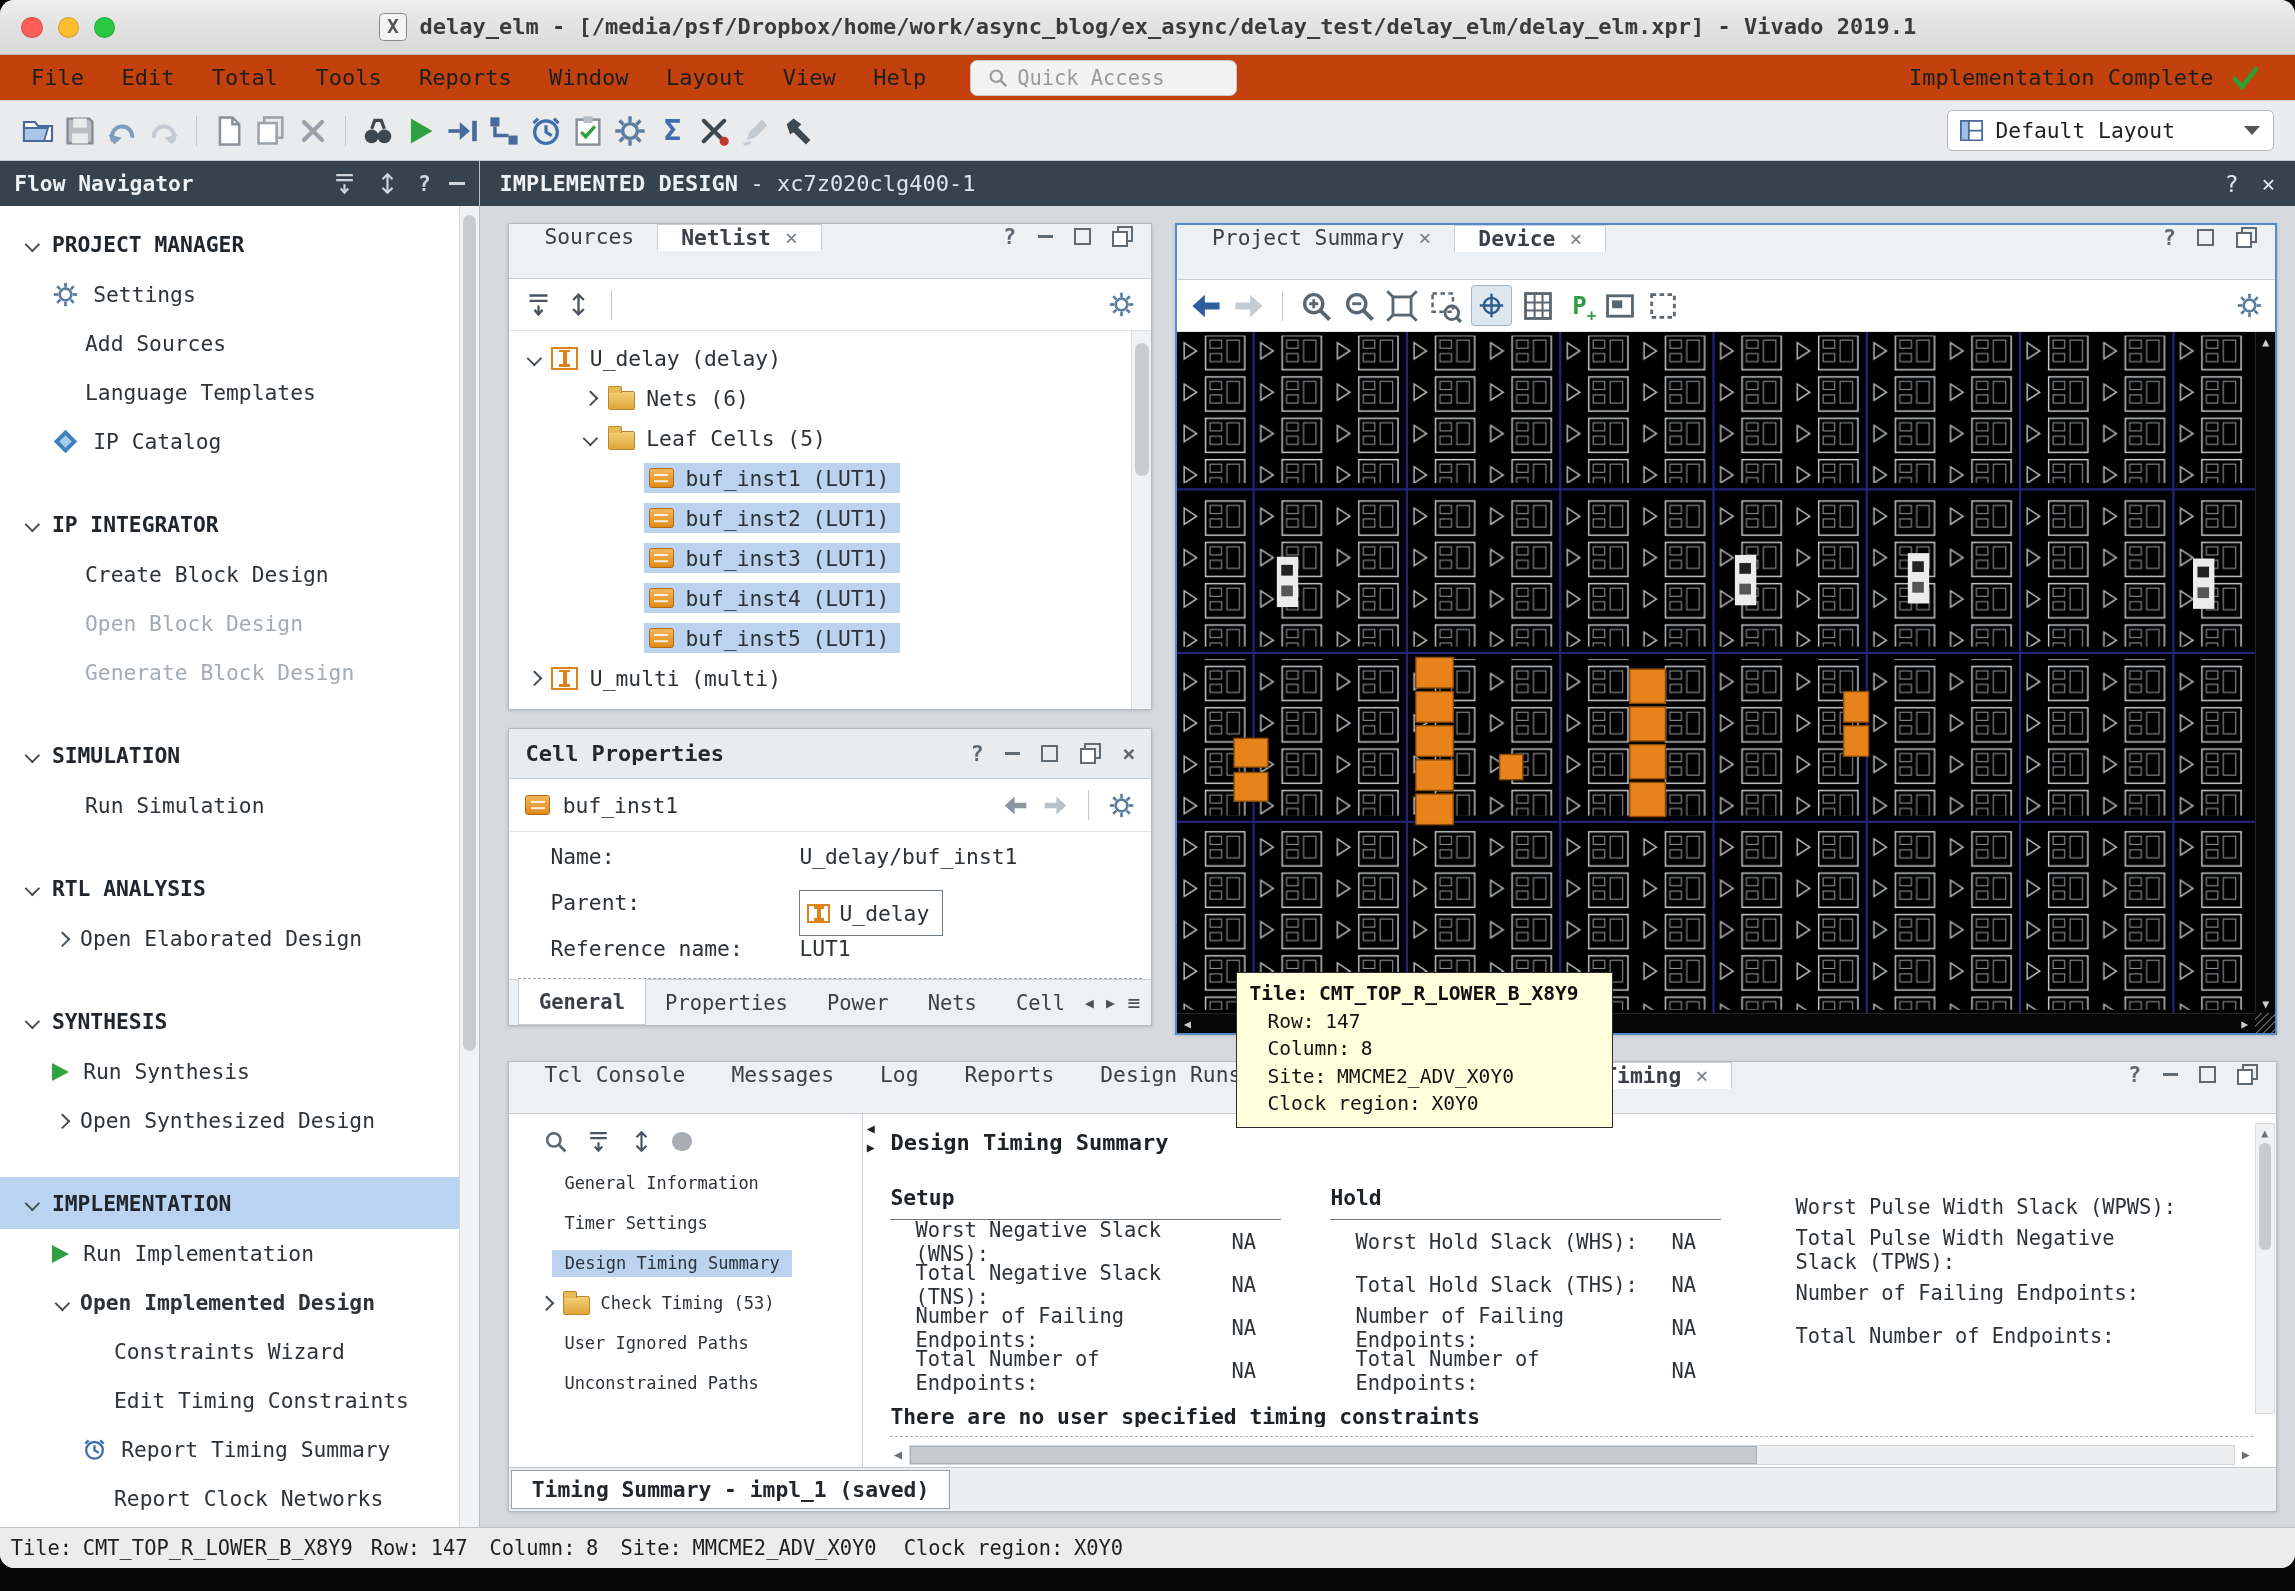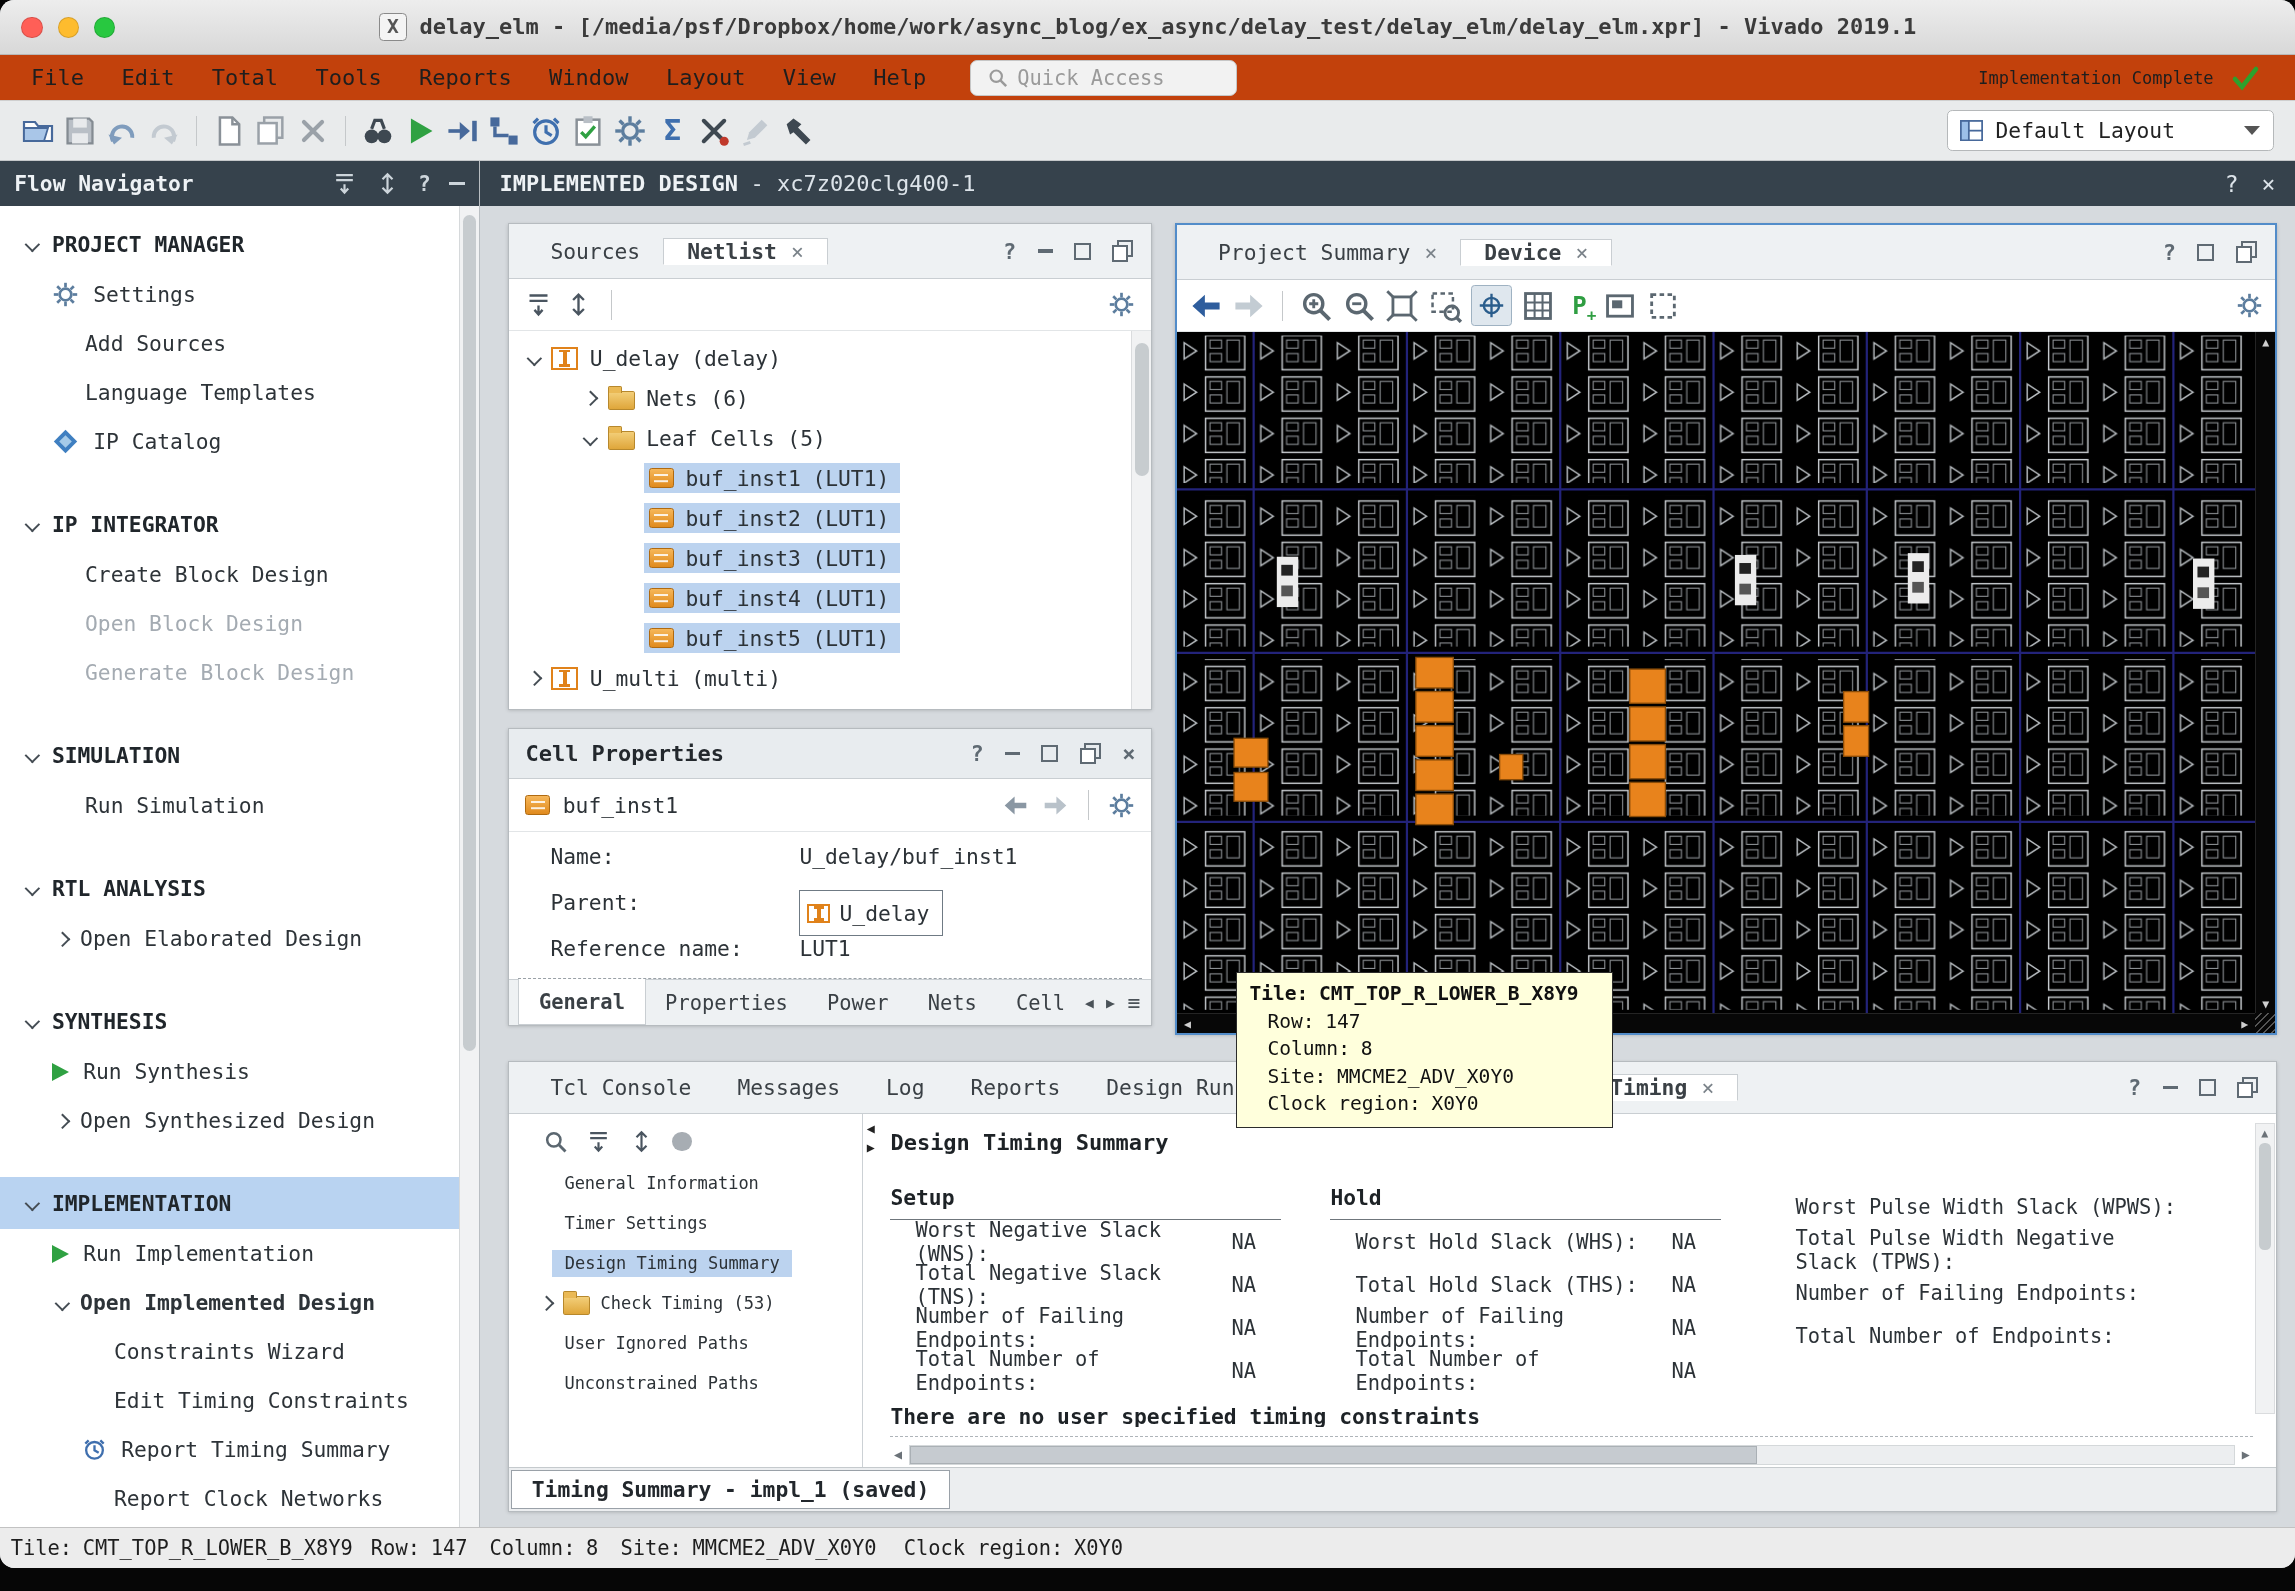--- a/index.html
+++ b/index.html
@@ -9,21 +9,21 @@
 .titlebar{height:55px;background:linear-gradient(#ededed,#d8d8d8);border-bottom:0.9px solid #b8b8b8;position:relative;display:flex;align-items:center;flex:none}
 .lights{position:absolute;left:21.3px;top:17px;display:flex;gap:15px}
 .light{width:21.3px;height:21.3px;border-radius:50%;border:0.9px solid rgba(0,0,0,.15)}
 .l-red{background:#ff5f57}.l-yel{background:#febc2e}.l-grn{background:#28c840}
 .wtitle{margin:0 auto;font-size:22px;font-weight:bold;color:#3b3b3b;display:flex;align-items:center;gap:12.4px}
 .appbadge{width:28.4px;height:28.4px;border:1.8px solid #8a8a8a;border-radius:4.4px;background:#f4f4f4;color:#555;font-size:19.6px;display:flex;align-items:center;justify-content:center;font-weight:bold}
 
 .menubar{height:46px;background:#c2410c;border-bottom:0.9px solid #cfcfcf;display:flex;align-items:center;padding:0 12.4px;font-size:22px;color:#1e1e1e;flex:none}
 .mitem{padding:0 18.7px;height:100%;display:flex;align-items:center;cursor:default}
 .qaccess{margin-left:25px;display:flex;align-items:center;gap:9px;border:0.9px solid #c6c6c6;border-radius:7.1px;background:#f2f2f2;height:36px;padding:0 16px;width:267px;color:#9a9a9a;font-size:20.4px}
-.implstat{margin-left:auto;display:flex;align-items:center;gap:16px;font-size:17px;color:#1e1e1e;padding-right:23px}
+.implstat{margin-left:auto;display:flex;align-items:center;gap:16px;font-size:22px;color:#1e1e1e;padding-right:23px}
 
 .toolbar{height:60px;background:#e9ebec;border-bottom:0.9px solid #c5c8ca;display:flex;align-items:center;padding:0 21.3px;gap:8px;flex:none}
 .tbico{width:34px;height:34px;flex:none}
 .vsep{width:0.9px;height:30px;background:#c5c8ca;margin:0 7.1px;flex:none}
 .layoutsel{margin-left:auto;width:327px;height:41px;background:#fff;border:0.9px solid #b5b8ba;border-radius:5.3px;display:flex;align-items:center;gap:12.4px;padding:0 12.4px;font-size:21.3px;color:#222}
 .layoutsel .dd{margin-left:auto;width:0;height:0;border-left:8px solid transparent;border-right:8px solid transparent;border-top:9.8px solid #555}
 
 .mainrow{flex:1;display:flex;min-height:0}
 .flownav{width:480px;flex:none;background:#fff;border-right:0.9px solid #b9bec2;display:flex;flex-direction:column}
 .fnhead,.banner{height:45px;background:#36424c;color:#eef2f5;display:flex;align-items:center;flex:none}
@@ -50,21 +50,21 @@
 .fnthumb{position:absolute;left:2.7px;right:2.7px;top:9px;height:836px;background:#c7cccf;border-radius:7.1px}
 
 .main{flex:1;display:flex;flex-direction:column;min-width:0}
 .banner{padding:0 19.6px;font-size:22px}
 .banner .t{font-weight:bold}
 .banner .s{margin-left:12.4px;color:#dde4ea}
 .banner .icons{margin-left:auto;display:flex;gap:23px;align-items:center;color:#dde4ea;font-size:23px}
 .workspace{flex:1;position:relative;background:#d6dade;min-height:0}
 
 .panel{position:absolute;background:#fff;border:0.9px solid #b6bbbf;box-shadow:0 0.9px 3.6px rgba(0,0,0,.18)}
-.ptabs{height:55px;background:#eef1f3;border-bottom:0.9px solid #c9ced2;display:flex;align-items:center;padding-left:18px}
+.ptabs{height:55px;background:#eef1f3;border-bottom:0.9px solid #c9ced2;display:flex;align-items:flex-start;padding-left:12px}
 .ptab{display:flex;align-items:center;gap:14.2px;padding:0 23px;font-size:21.3px;color:#3a4045}
 .ptab.active{background:#fff;border:0.9px solid #c9ced2;border-bottom-color:#fff;margin-bottom:-0.9px;font-weight:bold}
 .tabx{color:#7b838a;font-size:21.3px;font-weight:normal}
 .pwin{margin-left:auto;display:flex;align-items:center;gap:21.3px;padding-right:18px;color:#5f6a73;font-size:22px;font-weight:bold}
 .icomin{width:15px;height:3.1px;background:#5f6a73}
 .icomax{width:17px;height:17px;border:2.2px solid #5f6a73}
 .icofloat{position:relative;width:21.3px;height:21.3px}
 .icofloat::before{content:"";position:absolute;right:0;top:0;width:12.4px;height:12.4px;border:2.2px solid #5f6a73}
 .icofloat::after{content:"";position:absolute;left:0;bottom:0;width:12.4px;height:12.4px;border:2.2px solid #5f6a73;background:#fff}
 .ptools{height:52px;display:flex;align-items:center;gap:12.4px;padding:0 16px;border-bottom:0.9px solid #e2e5e7}

